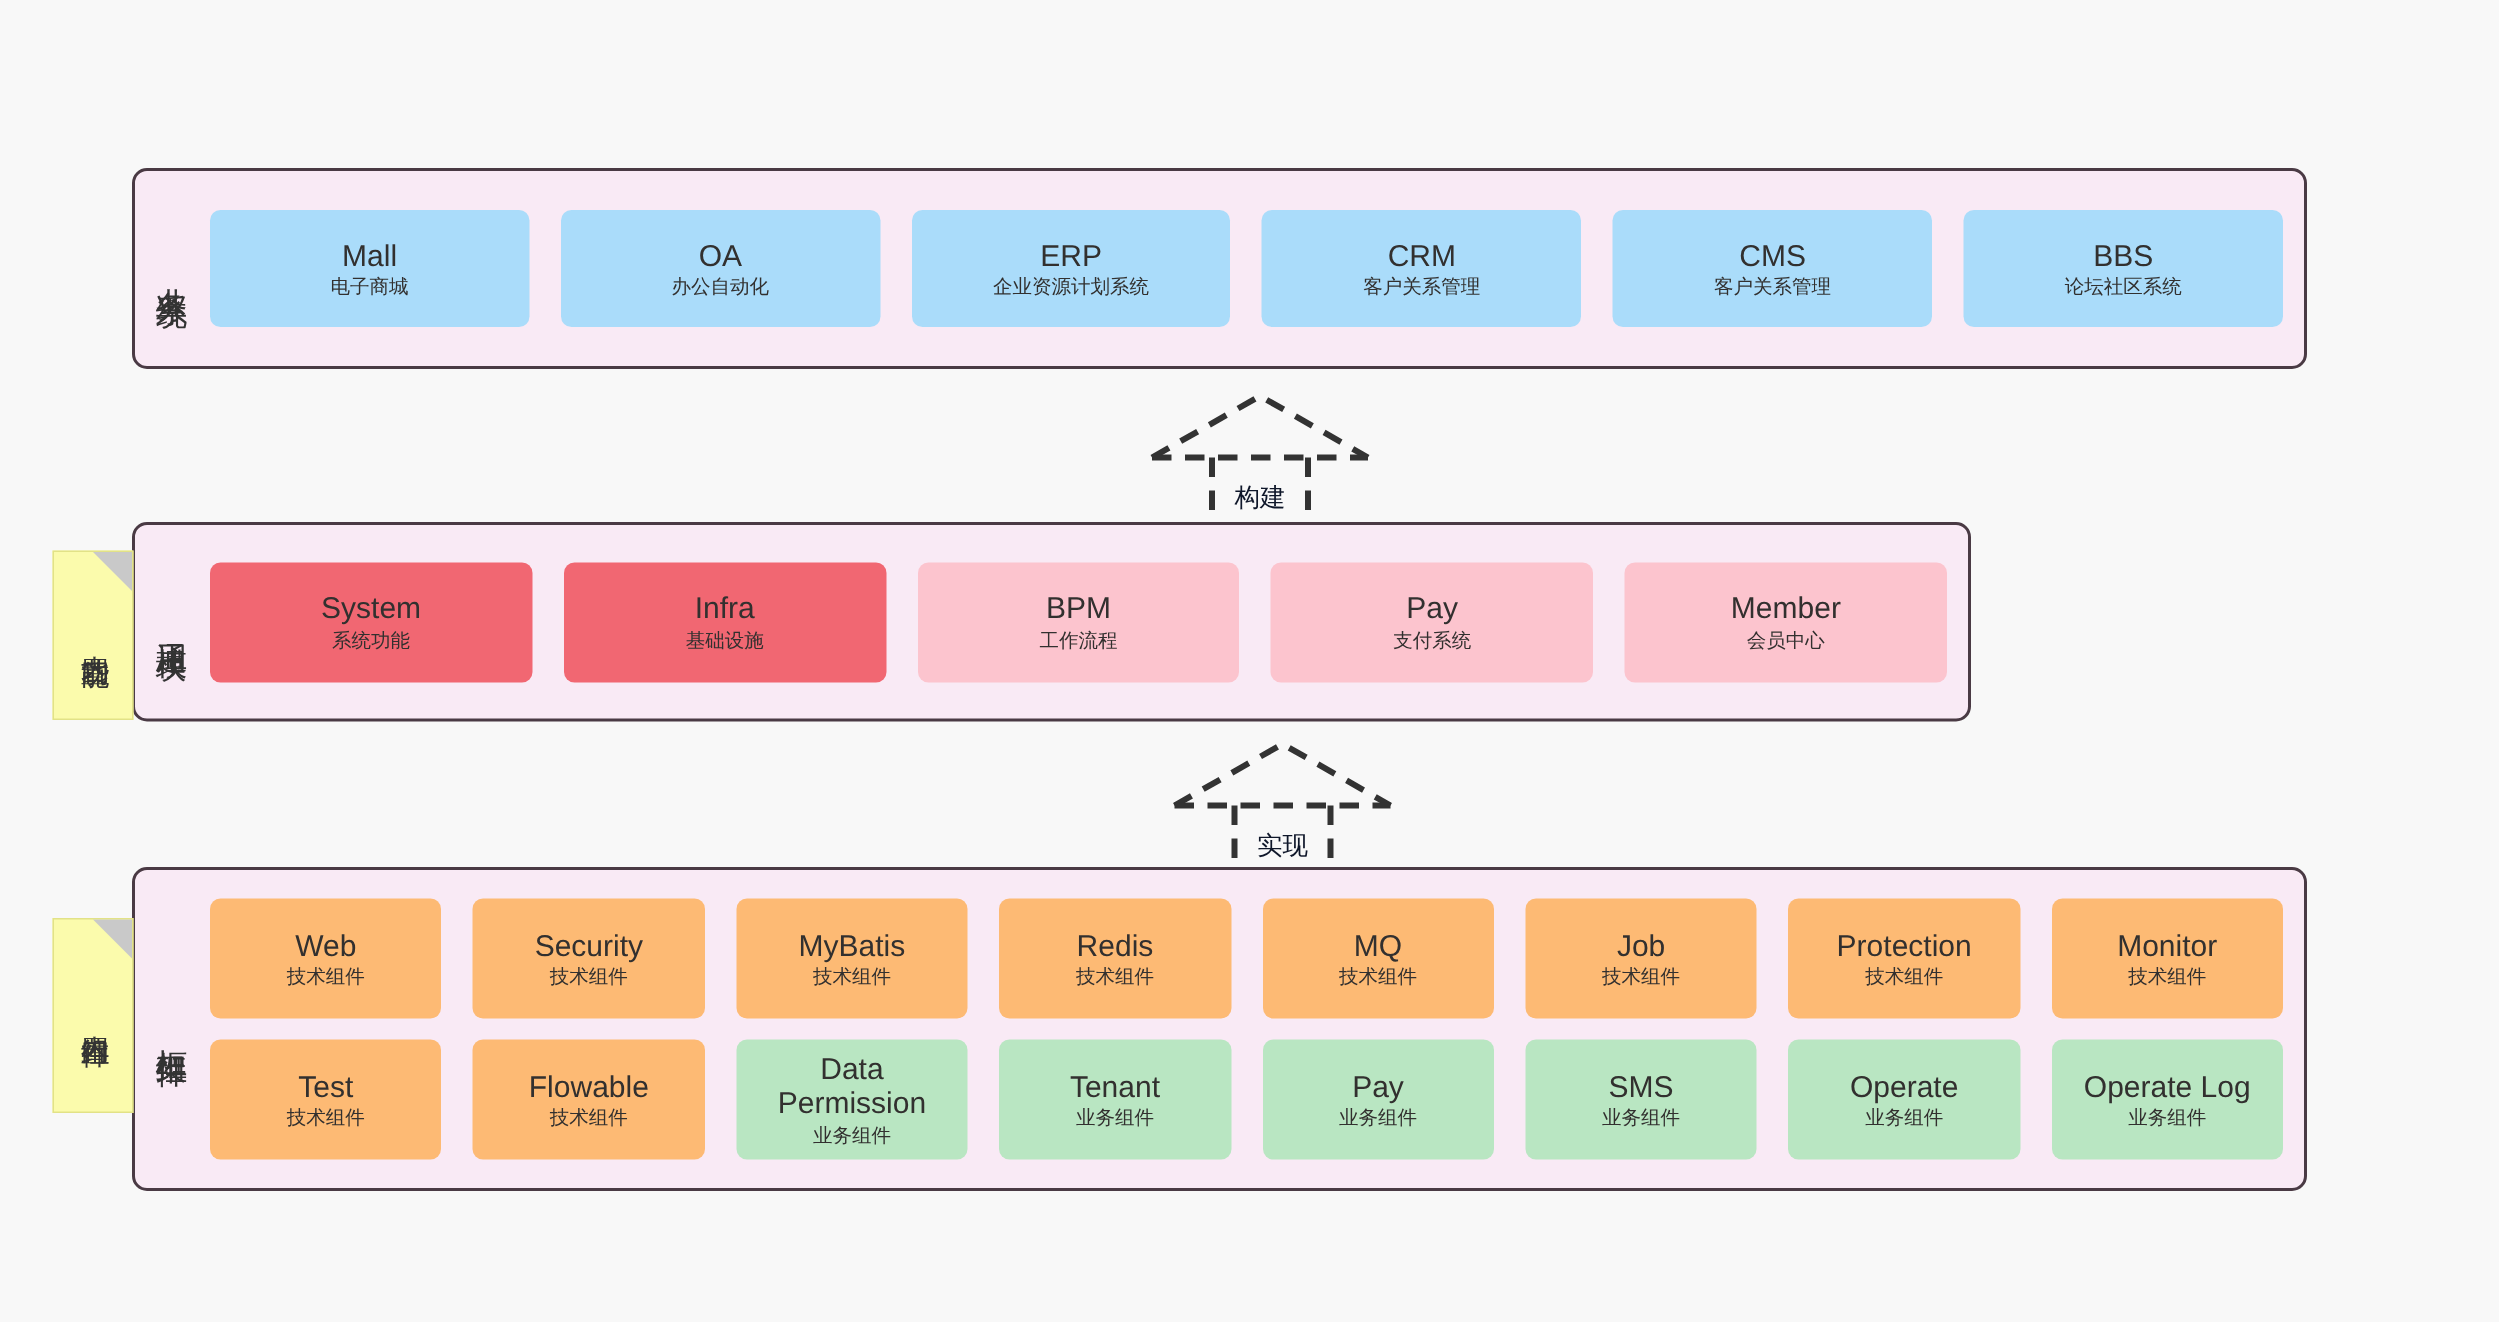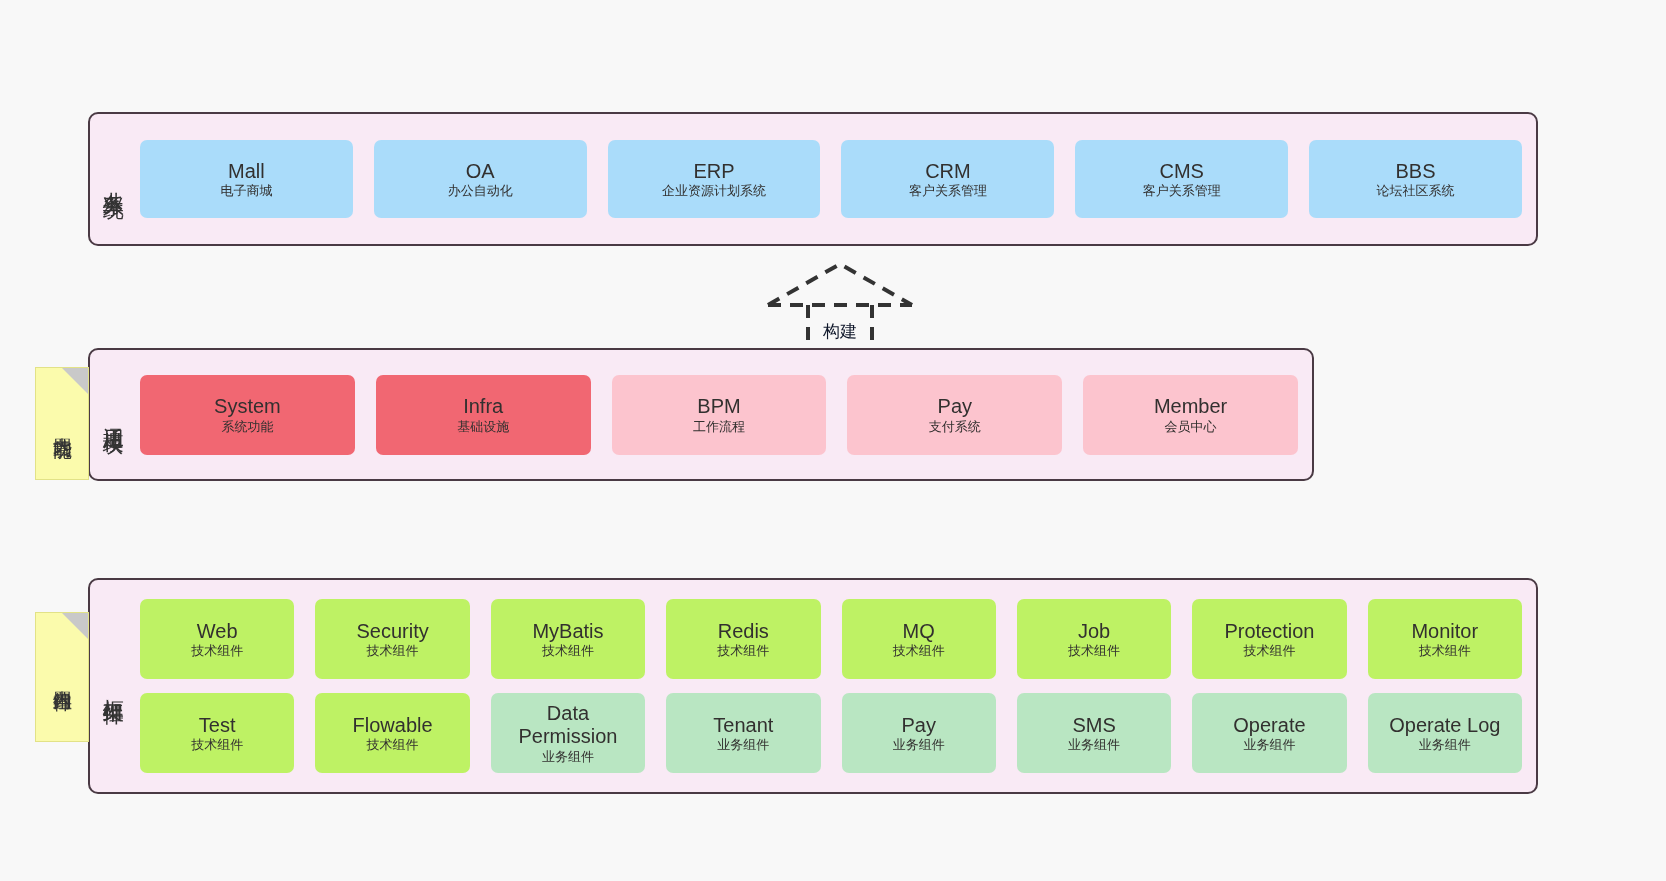--- a/index.html
+++ b/index.html
@@ -88,21 +88,21 @@
   #layer-modules .row { height: 80px; }
   #layer-modules .cell { background: #fcc4ce; }
   #layer-modules .cell.strong { background: #f16772; }
 
   
   #layer-framework {
     left: 88px;  top: 578px;
     width: 1450px; height: 216px;
   }
   #layer-framework .row { height: 80px; }
-  #layer-framework .cell { background: #bef264; }
+  #layer-framework .cell { background: #fdba74; }
   #layer-framework .cell.soft { background: #b9e6c2; }
 
   
   .note {
     position: absolute;
     box-sizing: border-box;
     background: #fbfbac;
     border: 1px solid #e2e287;
     display: flex;
     align-items: center;
@@ -220,20 +220,28 @@
           <span class="t2">会员中心</span>
         </div>
       </div>
     </div>
   </div>
 
   <div class="note" id="note-builtin-features">
     <span>内置功能</span>
   </div>
 
+  <div class="arrow" id="arrow-implement">
+    <svg width="160" height="100" viewBox="0 0 160 100">
+      <path d="M8 47 L80 6 L152 47" fill="none" stroke="#333" stroke-width="4" stroke-dasharray="13,9" stroke-linecap="butt"></path>
+      <path d="M8 47 L152 47" fill="none" stroke="#333" stroke-width="4" stroke-dasharray="13,9"></path>
+      <path d="M48 47 L48 95 M112 47 L112 95 M48 95 L112 95" fill="none" stroke="#333" stroke-width="4" stroke-dasharray="13,9"></path>
+    </svg>
+    <span class="arrow-label">实现</span>
+  </div>
 
   <div class="layer" id="layer-framework">
     <div class="layer-label">框架组件</div>
     <div class="layer-body">
 
       <div class="row">
         <div class="cell">
           <span class="t1">Web</span>
           <span class="t2">技术组件</span>
         </div>

